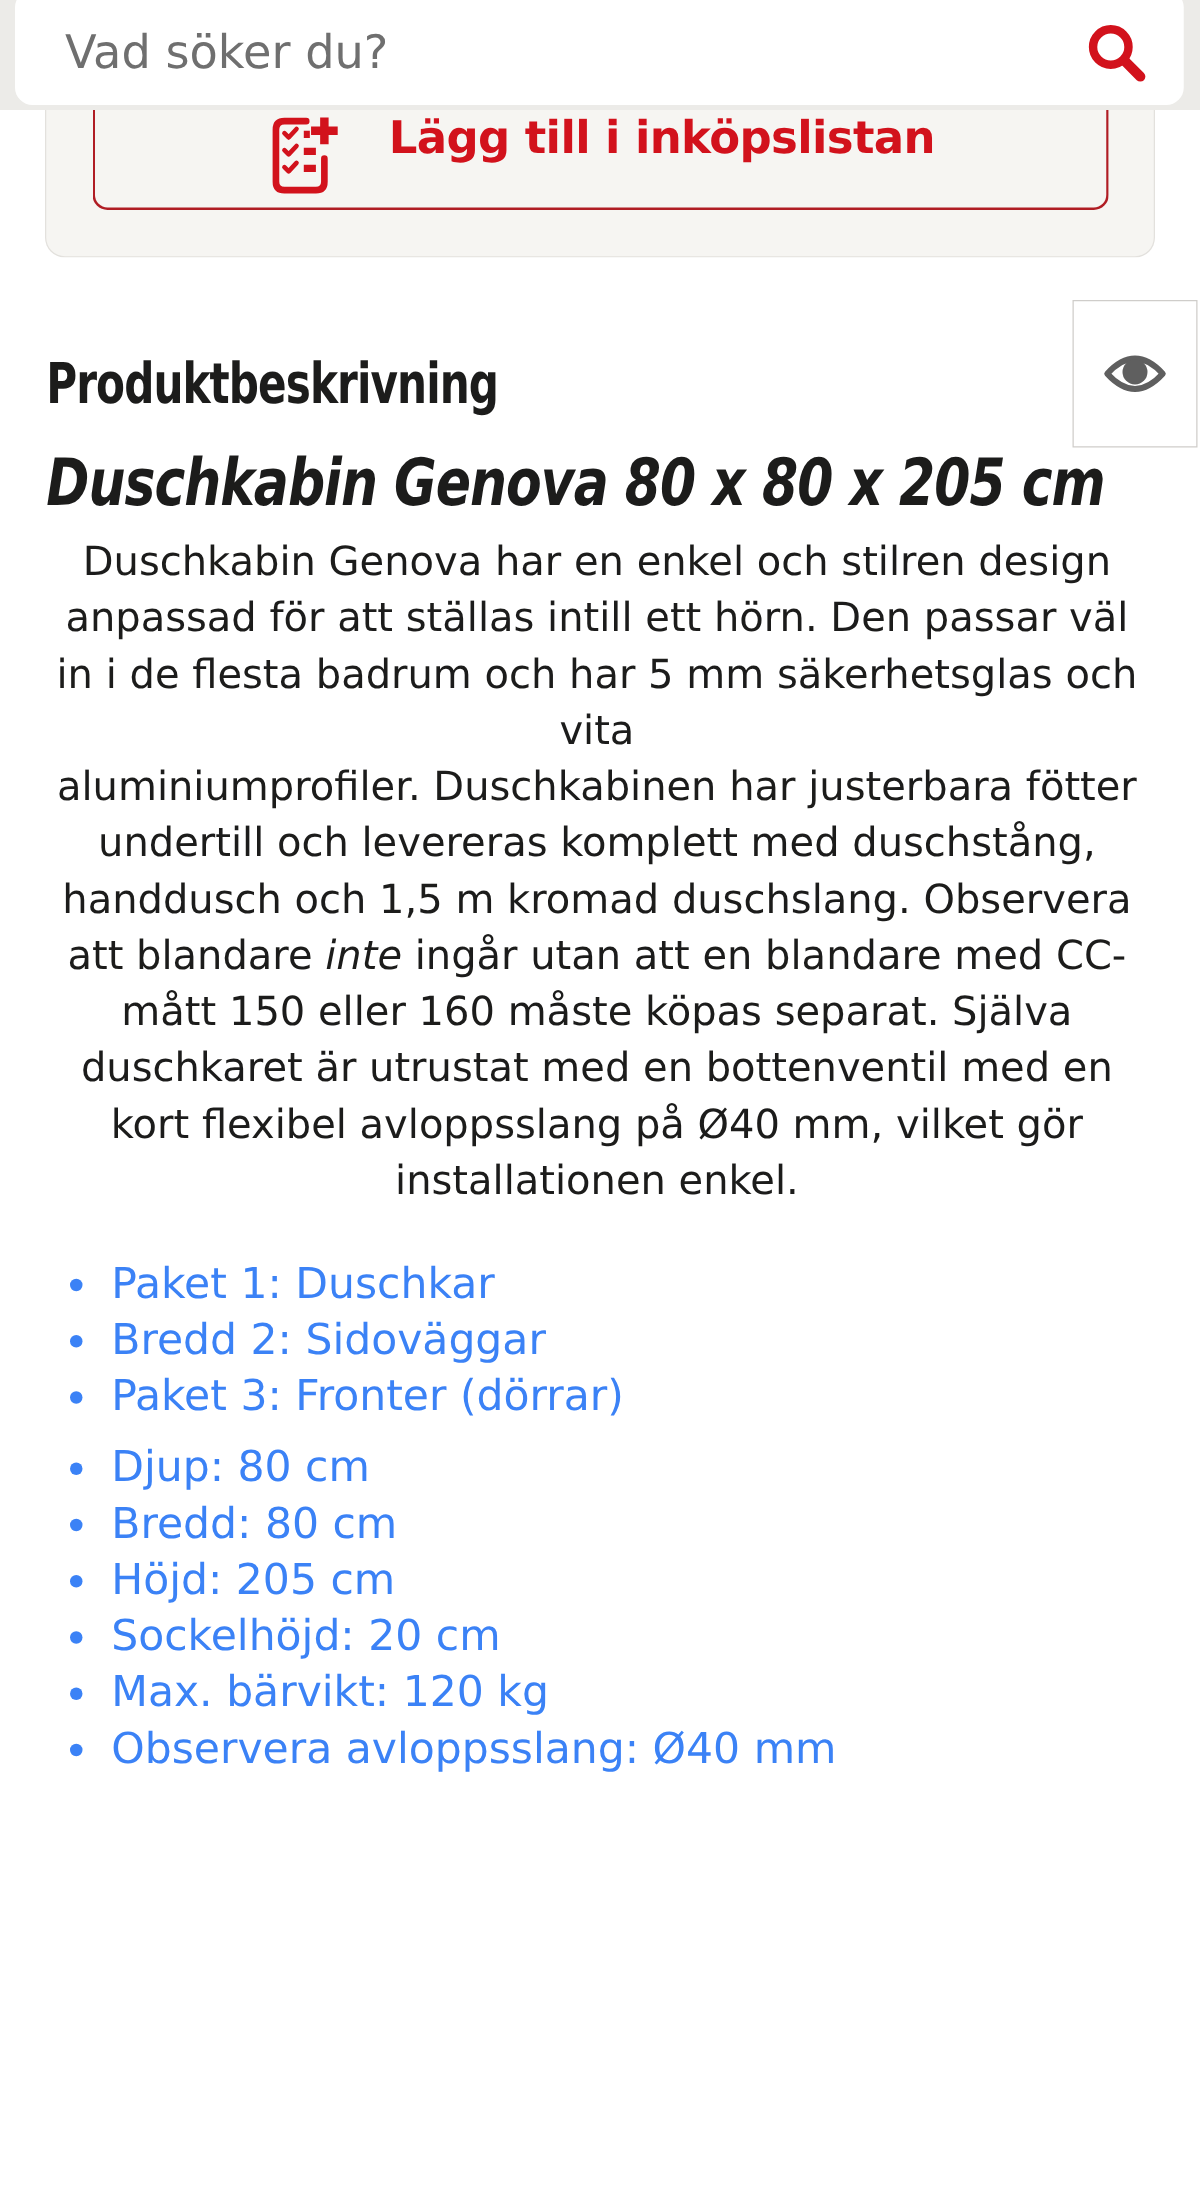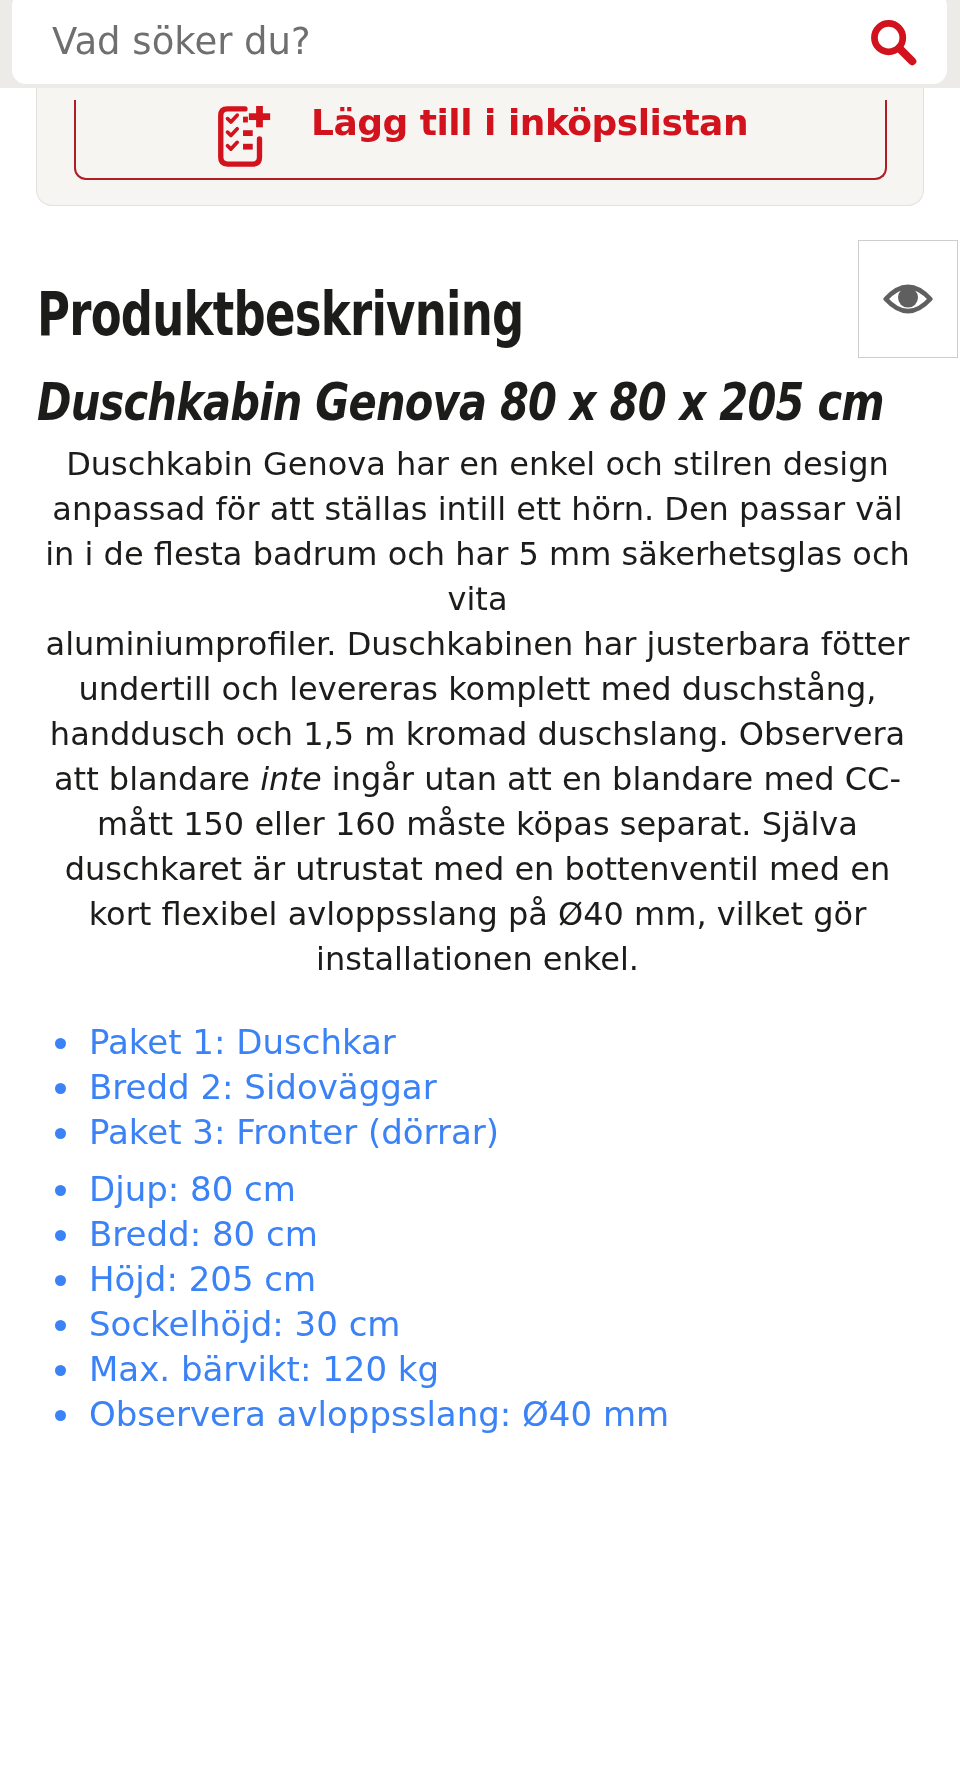--- a/index.html
+++ b/index.html
@@ -28,21 +28,21 @@
   .search-icon { width: 54px; height: 54px; color: #d2121c; flex: none; cursor: pointer; }
 
   
   .card {
     position: relative; margin: 0 36px; height: 118px;
     background: #f6f5f2;
     border: 1px solid #e3e1dd; border-top: 0;
     border-radius: 0 0 16px 16px;
   }
   .add-btn {
-    position: absolute; left: 37px; right: 36px; top: 12px; height: 80px;
+    position: absolute; left: 37px; right: 36px; top: 0; height: 80px;
     background: transparent;
     border: 2px solid #b01d24; border-top: 0;
     border-radius: 0 0 12px 12px;
     display: flex; align-items: flex-start; justify-content: center; gap: 36px;
     color: #d2121c; cursor: pointer; font-family: inherit;
   }
   .add-icon { width: 62px; height: 66px; margin-top: 4px; flex: none; }
   .add-label { font-size: 36px; font-weight: bold; letter-spacing: -0.5px; line-height: 1.15; margin-top: 2px; }
 
   
@@ -50,21 +50,21 @@
     position: absolute; top: 240px; right: 2px; width: 100px; height: 118px;
     background: #ffffff; border: 1px solid #cfcdca;
     display: flex; align-items: center; justify-content: center;
     color: #5f5f5f; cursor: pointer; z-index: 2;
   }
   .eye-icon { width: 50px; height: 34px; }
 
   
   main { padding: 0 42px 0 37px; }
   h1, h2 { font-weight: 900; line-height: 1; white-space: nowrap; }
-  h1 { margin-top: 78px; font-size: 60px; }
+  h1 { margin-top: 78px; font-size: 45px; }
   h2 { margin-top: 32px; font-size: 52px; font-style: italic; }
   .cond  { display: inline-block; transform: scaleX(0.75); transform-origin: 0 50%; letter-spacing: -1px; }
   .cond2 { display: inline-block; transform: scaleX(0.80); transform-origin: 0 50%; letter-spacing: -1px; }
 
   p  { font-size: 32px; line-height: 45px; color: #1c1c1b; text-align: center; }
   .p1 { margin-top: 14px; }
   .p2 { margin-top: 30px; }
   em { font-style: italic; }
 
   ul { font-size: 34px; line-height: 45px; list-style: disc; padding-left: 46px; color: #3b82f6; }
@@ -127,17 +127,17 @@
     <li>Paket 1: Duschkar</li>
     <li>Bredd 2: Sidoväggar</li>
     <li>Paket 3: Fronter (dörrar)</li>
   </ul>
 
 
   <ul class="specs">
     <li>Djup: 80 cm</li>
     <li>Bredd: 80 cm</li>
     <li>Höjd: 205 cm</li>
-    <li>Sockelhöjd: 30 cm</li>
+    <li>Sockelhöjd: 20 cm</li>
     <li>Max. bärvikt: 120 kg</li>
     <li>Observera avloppsslang: Ø40 mm</li>
   </ul>
 </main>
 
 </body></html>

